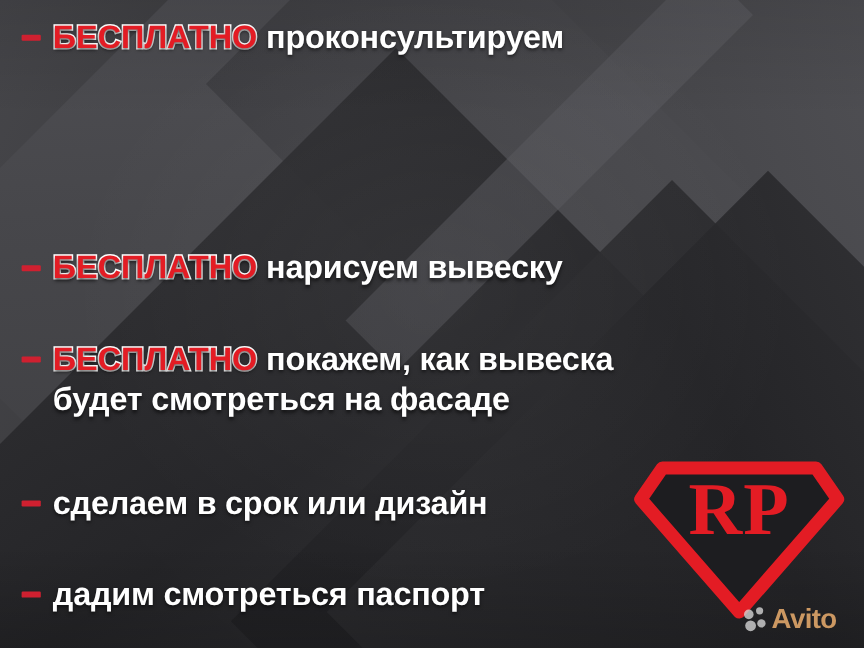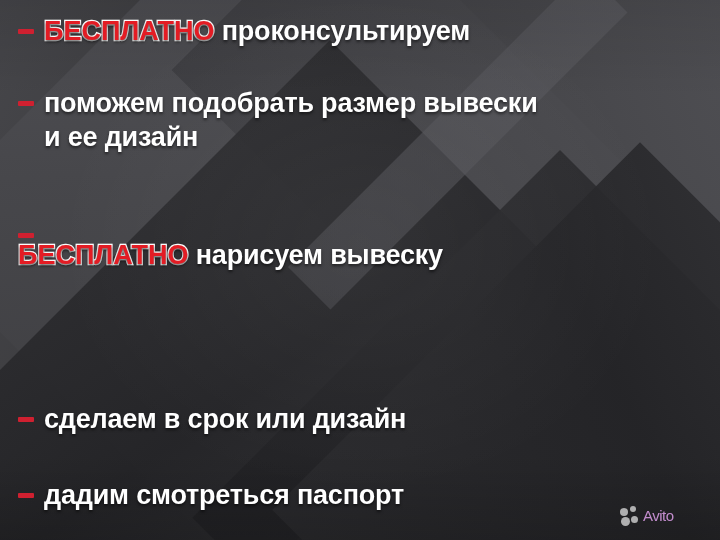--- a/index.html
+++ b/index.html
@@ -133,21 +133,21 @@
     color: #e31c24;
     -webkit-text-stroke: 2.4px #ffffff;
     paint-order: stroke fill;
     letter-spacing: 0px;
     text-shadow: 0 2px 3px rgba(0,0,0,.6);
   }
 
   
   .b0 { top: 14px; }
   .b1 { top: 86px; }
-  .b2 { top: 218px; flex-direction: column; }
+  .b2 { top: 206px; }
   .b3 { top: 282px; }
   .b4 { top: 402px; }
   .b5 { top: 478px; }
 
   
   .logo {
     position: absolute;
     left: 528px;
     top: 384px;
     width: 176px;
@@ -189,23 +189,23 @@
     display: block;
     border-radius: 50%;
     background: #d8d8d8;
   }
   .avito-dots i:nth-child(1) { width: 8px;  height: 8px;  left: 0px;  top: 2px; }
   .avito-dots i:nth-child(2) { width: 6px;  height: 6px;  left: 10px; top: 0px; }
   .avito-dots i:nth-child(3) { width: 9px;  height: 9px;  left: 1px;  top: 11px; }
   .avito-dots i:nth-child(4) { width: 7px;  height: 7px;  left: 11px; top: 10px; }
   .avito-word {
     font-family: "Liberation Sans", "DejaVu Sans", sans-serif;
-    font-size: 15px;
-    font-weight: 400;
-    color: #f0abfc;
+    font-size: 23px;
+    font-weight: 700;
+    color: #fdba74;
     line-height: 23px;
     letter-spacing: -0.5px;
   }
 </style>
 </head>
 <body>
 
 <div id="banner">
 
   <div class="bg-layer bg-base"></div>
@@ -218,44 +218,50 @@
   <div class="facet facet-g"></div>
   <div class="bg-layer vignette"></div>
 
   <div class="list">
 
     <div class="bullet b0">
       <span class="dash"></span>
       <span class="btext"><span class="free">БЕСПЛАТНО</span><span> проконсультируем</span></span>
     </div>
 
-    <div class="bullet b1">
-      <span class="dash"></span>
-      <span class="btext"><span>поможем подобрать размер вывески
-и ее дизайн</span></span>
-    </div>
 
     <div class="bullet b2">
       <span class="dash"></span>
       <span class="btext"><span class="free">БЕСПЛАТНО</span><span> нарисуем вывеску</span></span>
     </div>
 
+    <div class="bullet b3">
+      <span class="dash"></span>
+      <span class="btext"><span class="free">БЕСПЛАТНО</span><span> покажем, как вывеска
+будет смотреться на фасаде</span></span>
+    </div>
 
     <div class="bullet b4">
       <span class="dash"></span>
       <span class="btext"><span>сделаем в срок или дизайн</span></span>
     </div>
 
     <div class="bullet b5">
       <span class="dash"></span>
       <span class="btext"><span>дадим смотреться паспорт</span></span>
     </div>
 
   </div>
 
+  <div class="logo">
+    <svg viewBox="0 0 176 132" xmlns="http://www.w3.org/2000/svg">
+      <polygon points="24,6 152,6 170,32 88,126 6,32" fill="#1d1d20" stroke="#e31c24" stroke-width="11" stroke-linejoin="round"></polygon>
+    </svg>
+    <div class="logo-letters">RP</div>
+  </div>
 
   <div class="avito">
     <span class="avito-dots">
       <i></i>
         <i></i>
         <i></i>
         <i></i>
     </span>
     <span class="avito-word">Avito</span>
   </div>

